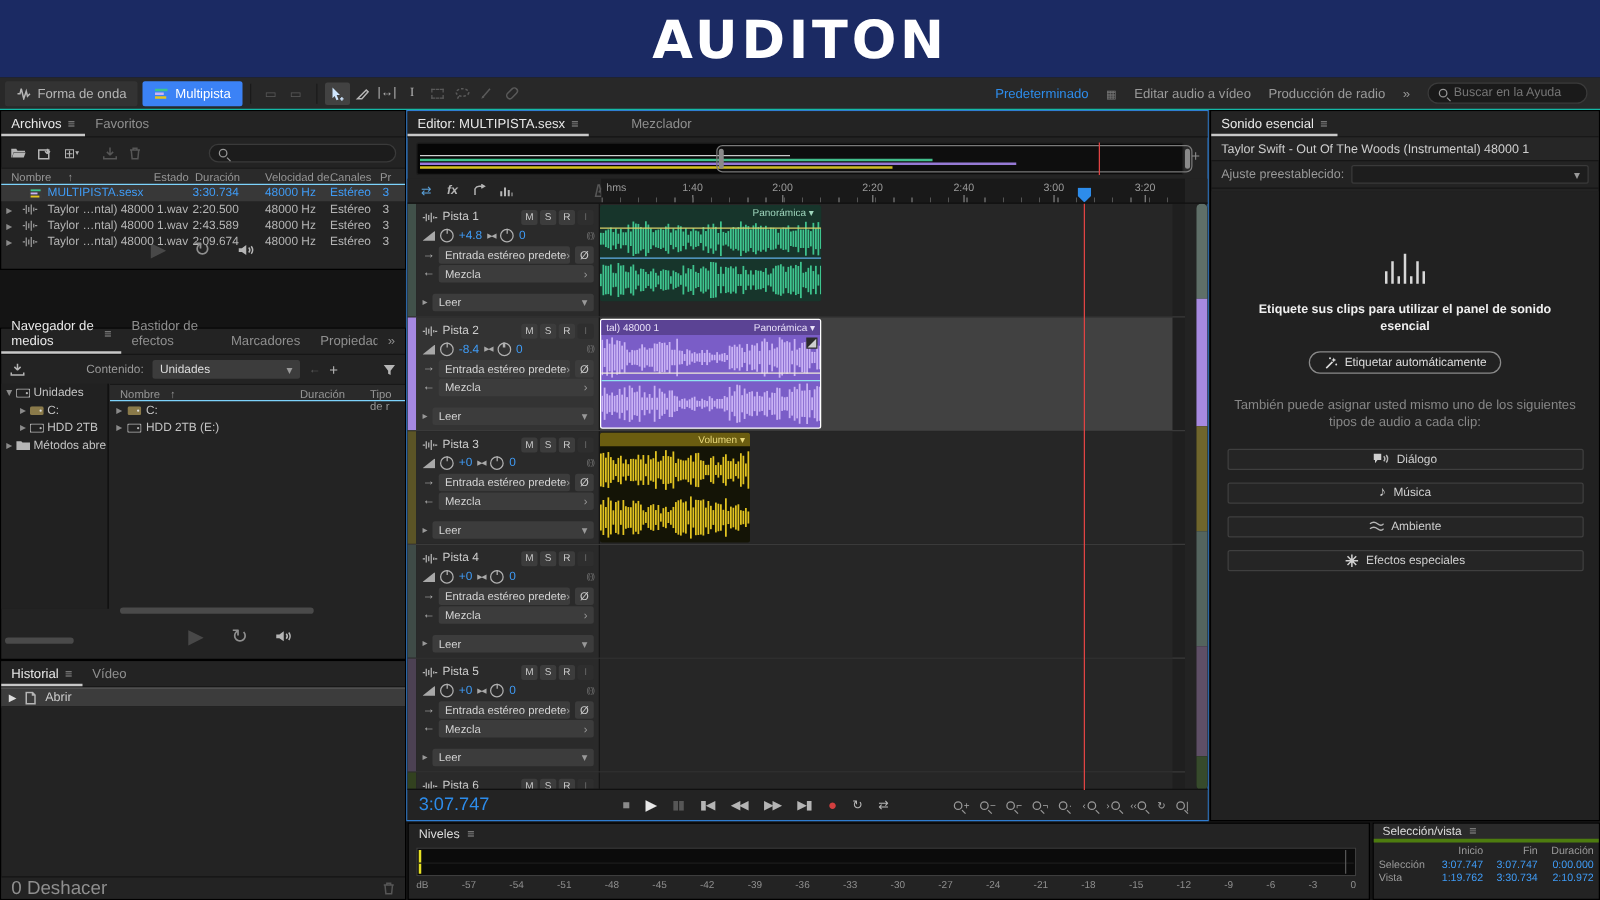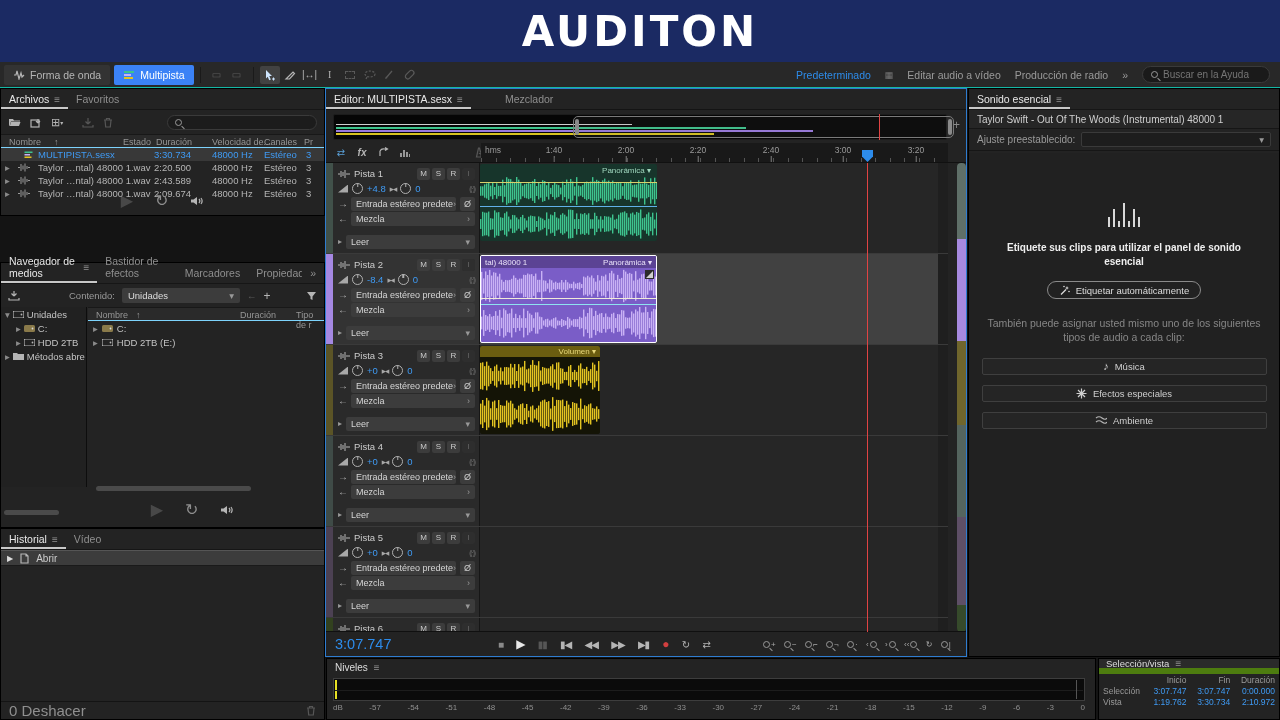--- a/index.html
+++ b/index.html
@@ -153,21 +153,21 @@
   #levels{left:326px;top:658px;width:770px;height:62px;}
   #levels .hdr{height:16px;display:flex;align-items:center;gap:6px;padding:0 8px;font-size:10px;color:#ddd;}
   #meter{position:absolute;left:6px;right:10px;top:19px;height:23px;background:#0b0b0b;border:1px solid #3d3d3d;}
   #meter .yl{position:absolute;left:1px;top:1px;bottom:1px;width:2px;background:var(--meter-yellow);}
   #meter .mid{position:absolute;left:1px;right:1px;top:50%;height:1px;background:#1d1d1d;}
   #meter .notch{position:absolute;right:7px;top:1px;bottom:1px;width:1px;background:#555;}
   #levels-scale{position:absolute;left:6px;right:10px;top:44px;display:flex;justify-content:space-between;font-size:8px;color:#8f8f8f;}
 
   
   #selview{left:1098px;top:658px;width:182px;height:62px;}
-  #selview .hdr{height:15px;display:flex;align-items:center;gap:6px;padding:0 7px;font-size:9.5px;color:#ddd;background:#2a2a2a;border-bottom:6px solid #4d7c0f;}
+  #selview .hdr{height:15px;display:flex;align-items:center;gap:6px;padding:0 7px;font-size:9.5px;color:#ddd;background:#2a2a2a;border-bottom:3px solid #4d7c0f;}
   #selview table{width:100%;border-collapse:collapse;font-size:8.5px;}
   #selview td{padding:1px 4px 0 4px;text-align:right;white-space:nowrap;}
   #selview td.lab{text-align:left;color:#9a9a9a;}
   #selview .hcell{color:#9a9a9a;}
   #selview .v{color:var(--value-blue);}
 </style>
 </head>
 <body>
 
 <div id="stage">
@@ -1402,35 +1402,42 @@
             <path stroke="#ddd" stroke-width="1.3" d="M2,9.5 L7,4.5" fill="none"></path>
             <path d="M8,1 l0.6,1.4 L10,3 l-1.4,0.6 L8,5 l-0.6,-1.4 L6,3 l1.4,-0.6 Z" fill="#ddd"></path>
             <circle cx="10" cy="6.5" r="0.8" fill="#ddd"></circle>
             <circle cx="5" cy="1.5" r="0.8" fill="#ddd"></circle>
           </svg>
         <span>Etiquetar automáticamente</span>
       </div>
       <div id="es-text">También puede asignar usted mismo uno de los siguientes tipos de audio a cada clip:</div>
       <div style="height:14px"></div>
       <div class="es-type">
+        <svg class="ic" width="13" height="11">
+            <path fill="#cfcfcf" d="M1,1 h6 v5 H4 L2,8.5 V6 H1 Z"></path>
+            <path class="stroke" d="M9,3 a3,3 0 0 1 0,4 M11,2 a5,5 0 0 1 0,6"></path>
+          </svg>
+        <span>Diálogo</span>
+      </div>
+      <div class="es-type">
         <span style="font-size:11px;color:#cfcfcf">♪</span>
         <span>Música</span>
+      </div>
+      <div class="es-type">
+        <svg class="ic" width="12" height="10">
+            <path class="stroke" d="M1,3 q3,-2.5 6,0 t5,0 M1,7 q3,-2.5 6,0 t5,0"></path>
+          </svg>
+        <span>Ambiente</span>
       </div>
       <div class="es-type">
         <svg class="ic" width="11" height="11">
             <path stroke="#cfcfcf" stroke-width="1.2" d="M5.5,0.5 v10 M0.5,5.5 h10 M2,2 l7,7 M9,2 l-7,7" fill="none"></path>
             <circle cx="5.5" cy="5.5" r="1.6" fill="#cfcfcf"></circle>
           </svg>
         <span>Efectos especiales</span>
-      </div>
-      <div class="es-type">
-        <svg class="ic" width="12" height="10">
-            <path class="stroke" d="M1,3 q3,-2.5 6,0 t5,0 M1,7 q3,-2.5 6,0 t5,0"></path>
-          </svg>
-        <span>Ambiente</span>
       </div>
     </div>
   </div>
 
   <div id="levels" class="abs panel">
     <div class="hdr">
         <span>Niveles</span>
         <span class="menu-ic">≡</span>
       </div>
     <div id="meter">

